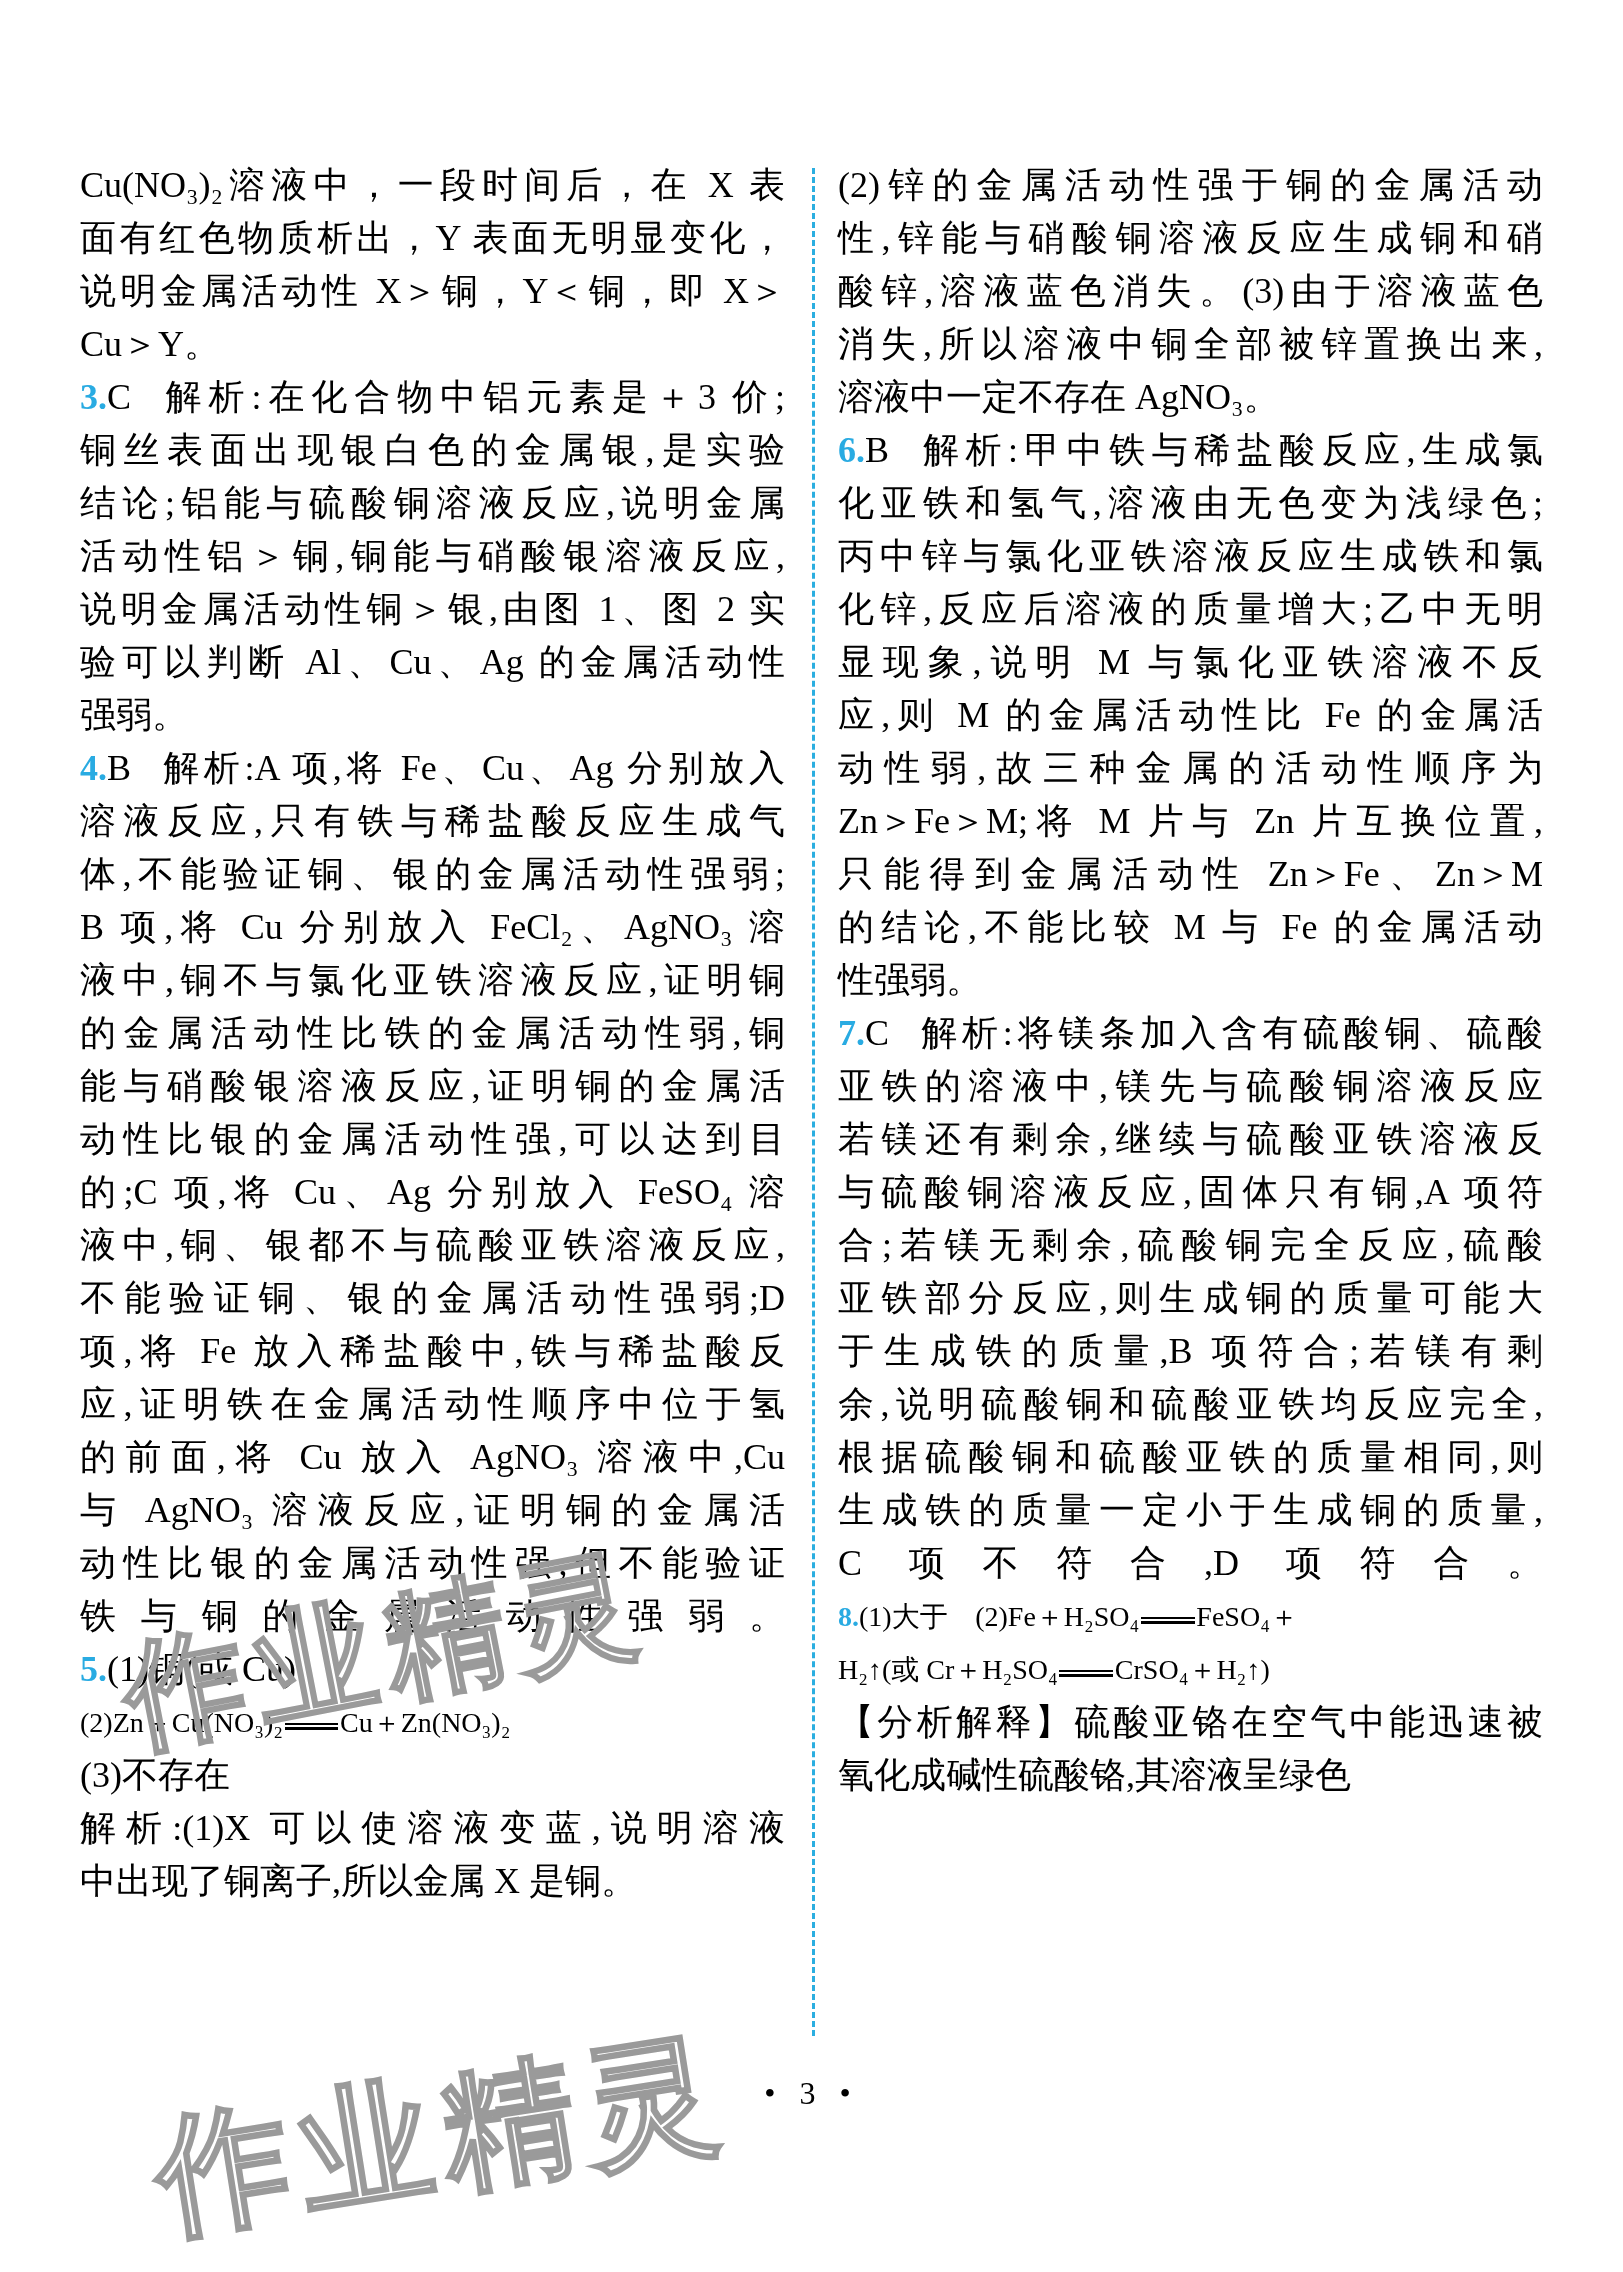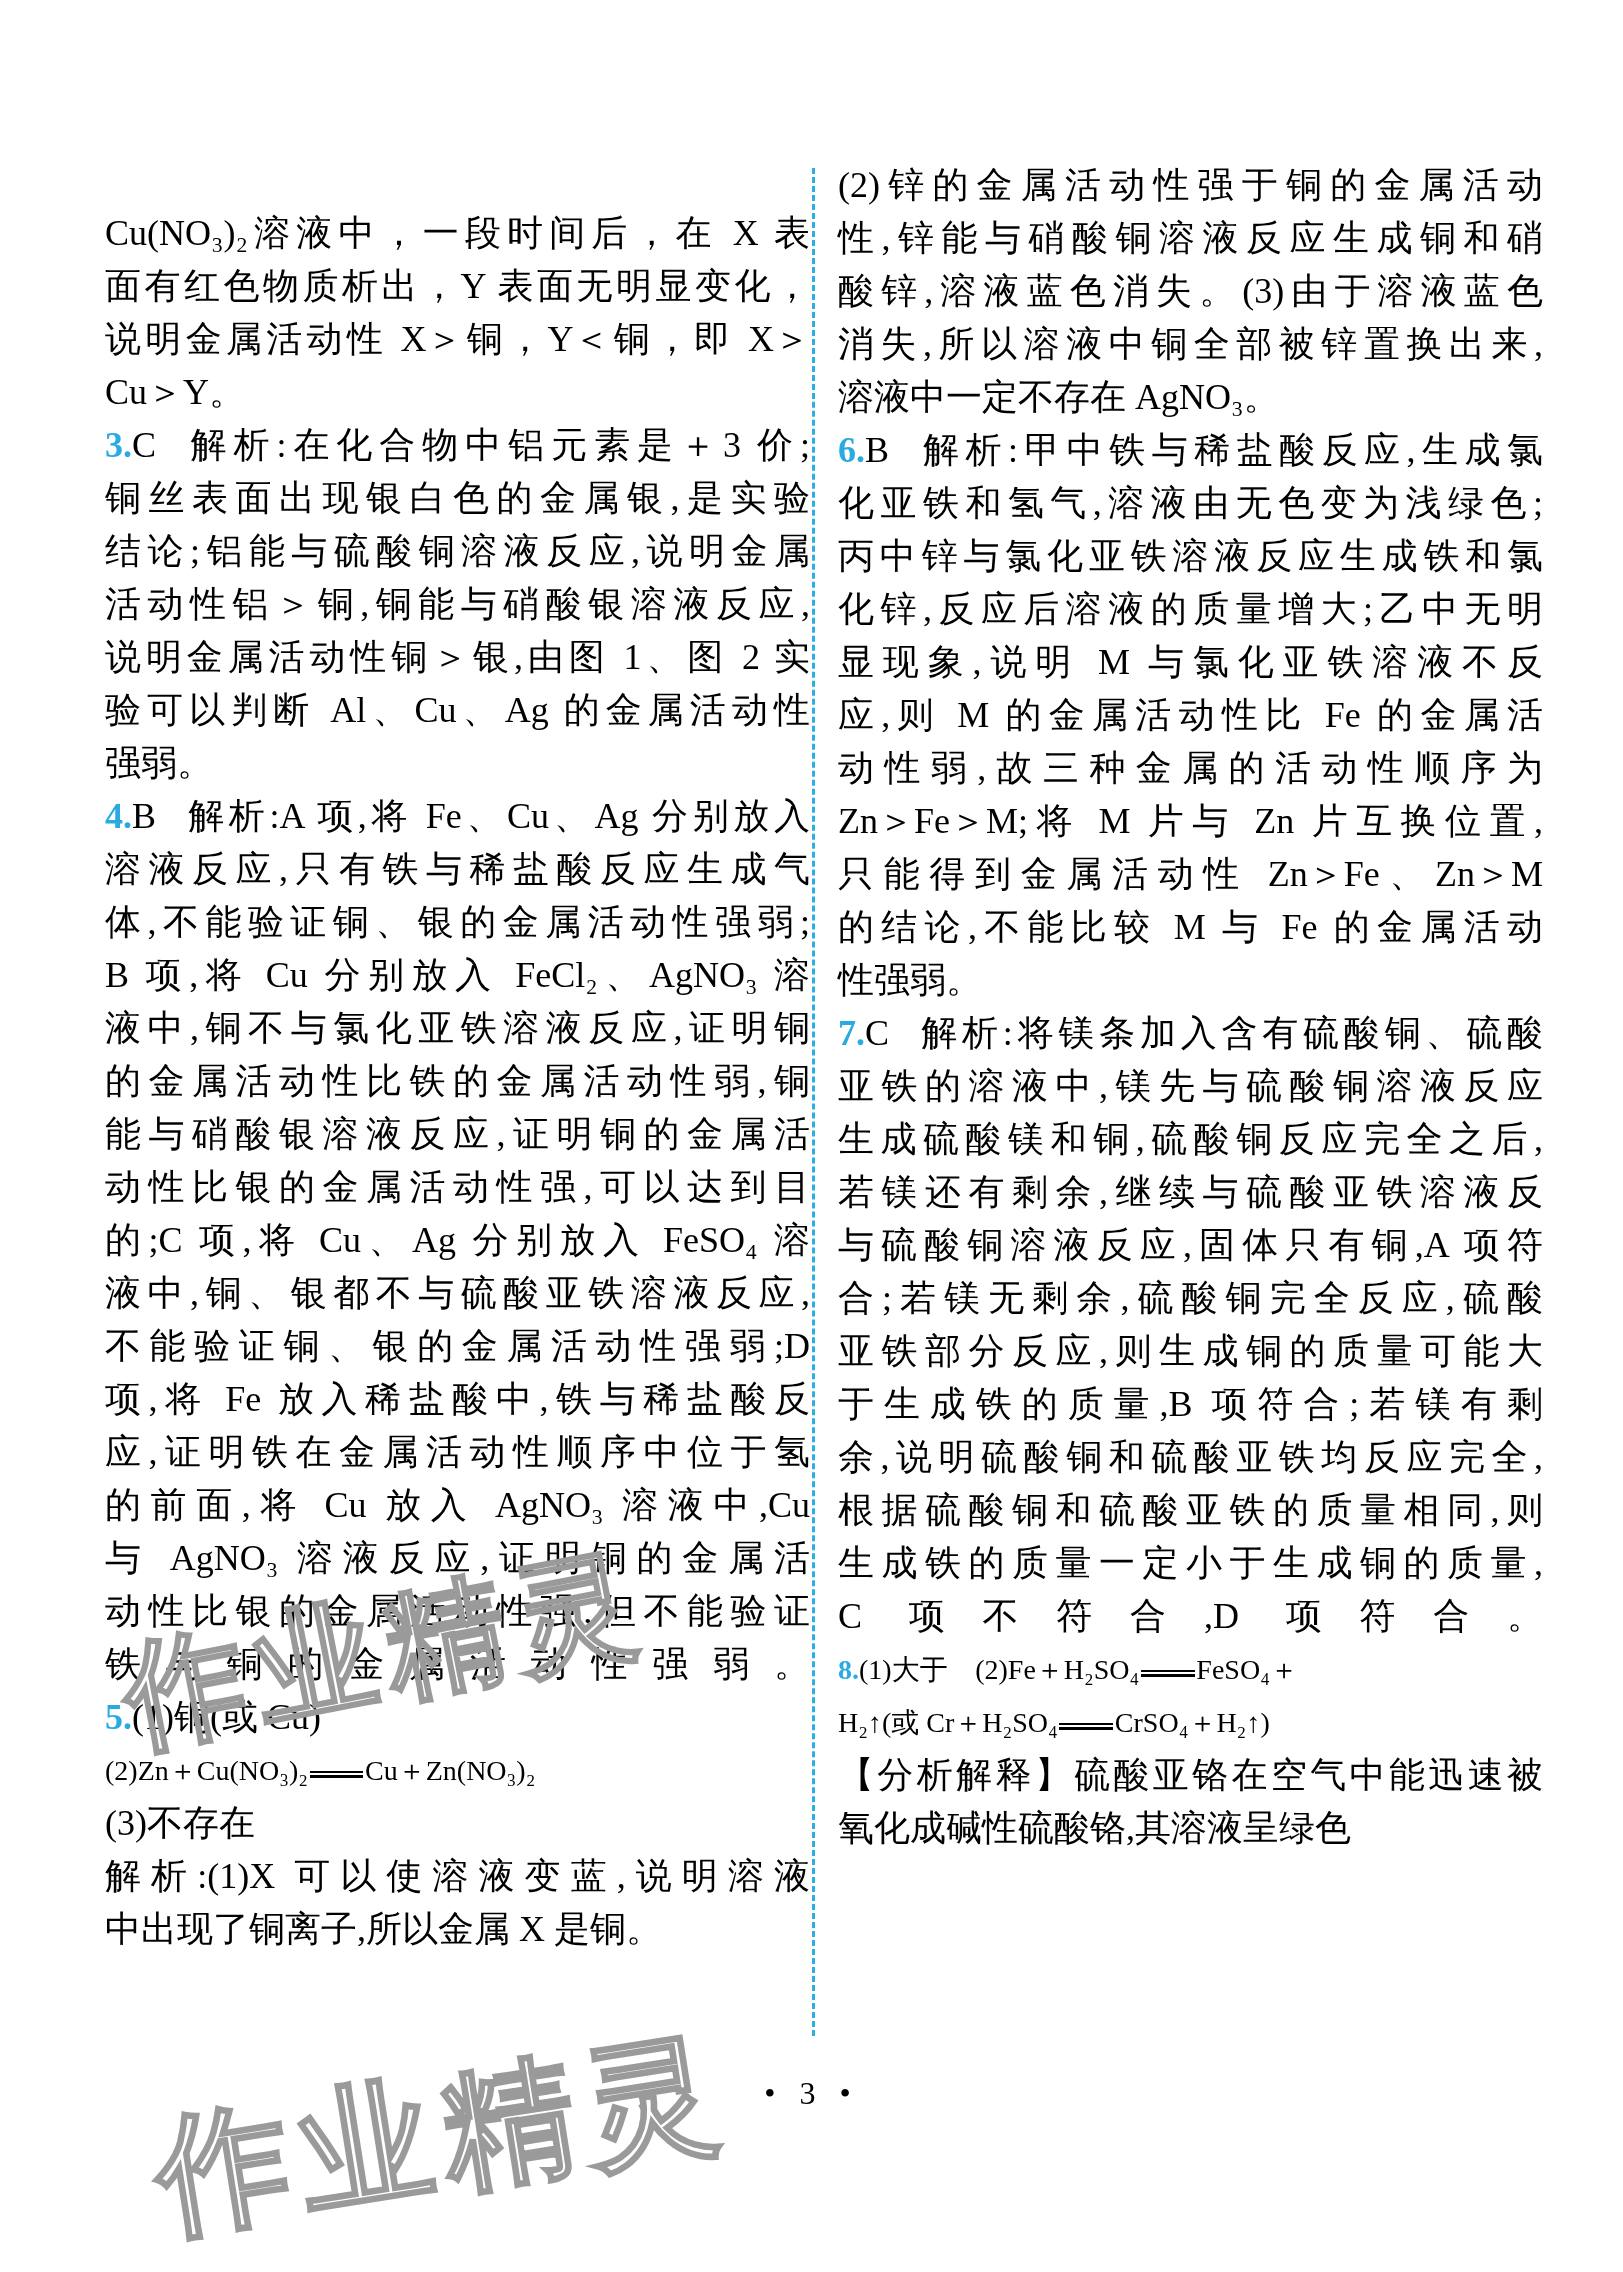--- a/index.html
+++ b/index.html
@@ -18,21 +18,21 @@
     width:0; height:1868px;
     border-left:3.2px dashed #2BAEE0;
   }
 
   
   .col{
     position:absolute;
     top:159px;
     width:705px;
   }
-  .col-left  { left:105px;margin-top:48px; }
+  .col-left  { left:80px; }
   .col-right { left:838px; }
 
   .blk{ margin:0 0 0 0; }
 
   
   .p{
     font-size:36px;
     line-height:53px;
     text-align:justify;
     text-align-last:justify;
@@ -179,21 +179,20 @@
       <p class="p">动性弱,故三种金属的活动性顺序为</p>
       <p class="p">Zn＞Fe＞M;将 M 片与 Zn 片互换位置,</p>
       <p class="p">只能得到金属活动性 Zn＞Fe、Zn＞M</p>
       <p class="p">的结论,不能比较 M 与 Fe 的金属活动</p>
       <p class="p plain">性强弱。</p>
     </div>
 
     <div class="blk">
       <p class="p"><span class="num">7.</span><span>C</span><span class="gap"></span><span>解析:</span><span>将镁条加入含有硫酸铜、硫酸</span></p>
       <p class="p">亚铁的溶液中,镁先与硫酸铜溶液反应</p>
-      <p class="p">生成硫酸镁和铜,硫酸铜反应完全之后,</p>
       <p class="p">若镁还有剩余,继续与硫酸亚铁溶液反</p>
       <p class="p">与硫酸铜溶液反应,固体只有铜,A 项符</p>
       <p class="p">合;若镁无剩余,硫酸铜完全反应,硫酸</p>
       <p class="p">亚铁部分反应,则生成铜的质量可能大</p>
       <p class="p">于生成铁的质量,B 项符合;若镁有剩</p>
       <p class="p">余,说明硫酸铜和硫酸亚铁均反应完全,</p>
       <p class="p">根据硫酸铜和硫酸亚铁的质量相同,则</p>
       <p class="p">生成铁的质量一定小于生成铜的质量,</p>
       <p class="p">C 项不符合,D 项符合。</p>
       <p class="p plain"></p>

